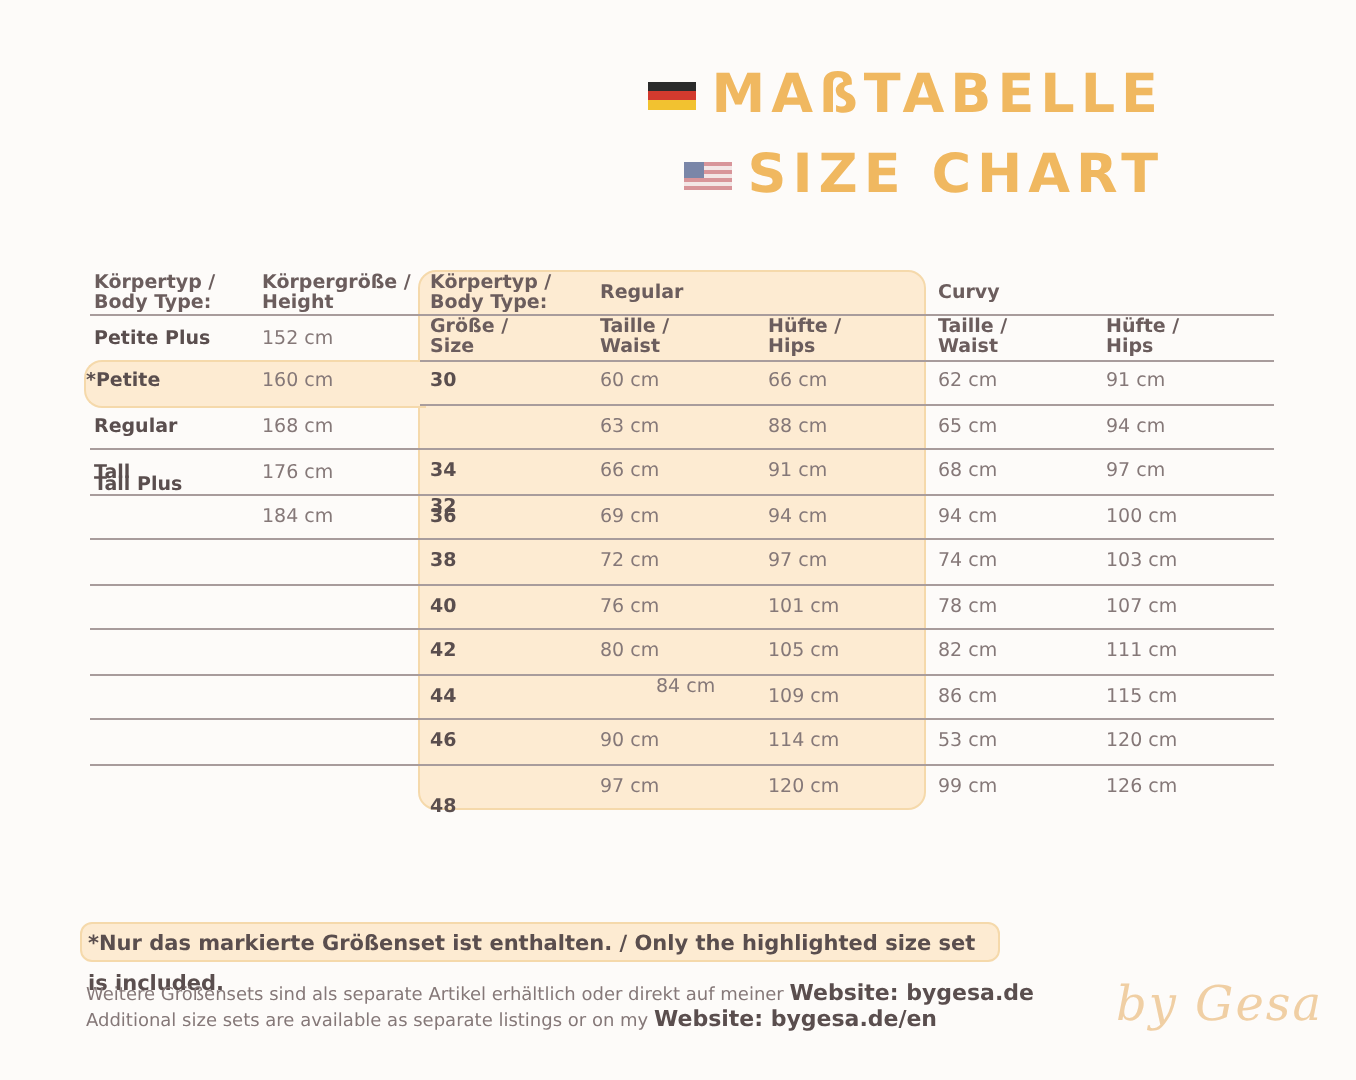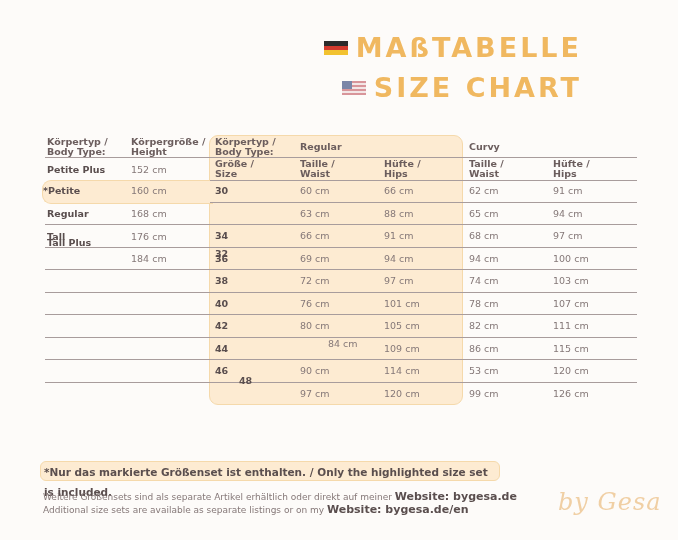--- a/index.html
+++ b/index.html
@@ -135,21 +135,21 @@
     <div class="cell size" style="left: 215px; top: 343.5px;">44</div>
     <div class="cell val" style="left: 300px; top: 339px; margin-left: 28px;">84 cm</div>
     <div class="cell val" style="left: 384px; top: 343.5px;">109 cm</div>
     <div class="cell val" style="left: 469px; top: 343.5px;">86 cm</div>
     <div class="cell val" style="left: 553px; top: 343.5px;">115 cm</div>
     <div class="cell size" style="left: 215px; top: 366px;">46</div>
     <div class="cell val" style="left: 300px; top: 366px;">90 cm</div>
     <div class="cell val" style="left: 384px; top: 366px;">114 cm</div>
     <div class="cell val" style="left: 469px; top: 366px;">53 cm</div>
     <div class="cell val" style="left: 553px; top: 366px;">120 cm</div>
-    <div class="cell size" style="left: 215px; top: 376px; margin-left: 24px;">48</div>
+    <div class="cell size" style="left: 215px; top: 399px;">48</div>
     <div class="cell val" style="left: 300px; top: 388.5px;">97 cm</div>
     <div class="cell val" style="left: 384px; top: 388.5px;">120 cm</div>
     <div class="cell val" style="left: 469px; top: 388.5px;">99 cm</div>
     <div class="cell val" style="left: 553px; top: 388.5px;">126 cm</div>
   </div>
 
 <div class="note">*Nur das markierte Größenset ist enthalten. / Only the highlighted size set is included.</div>
 
 <div class="foot" style="top:490px;">
   <span>Weitere Größensets sind als separate Artikel erhältlich oder direkt auf meiner </span><b>Website: bygesa.de</b>

